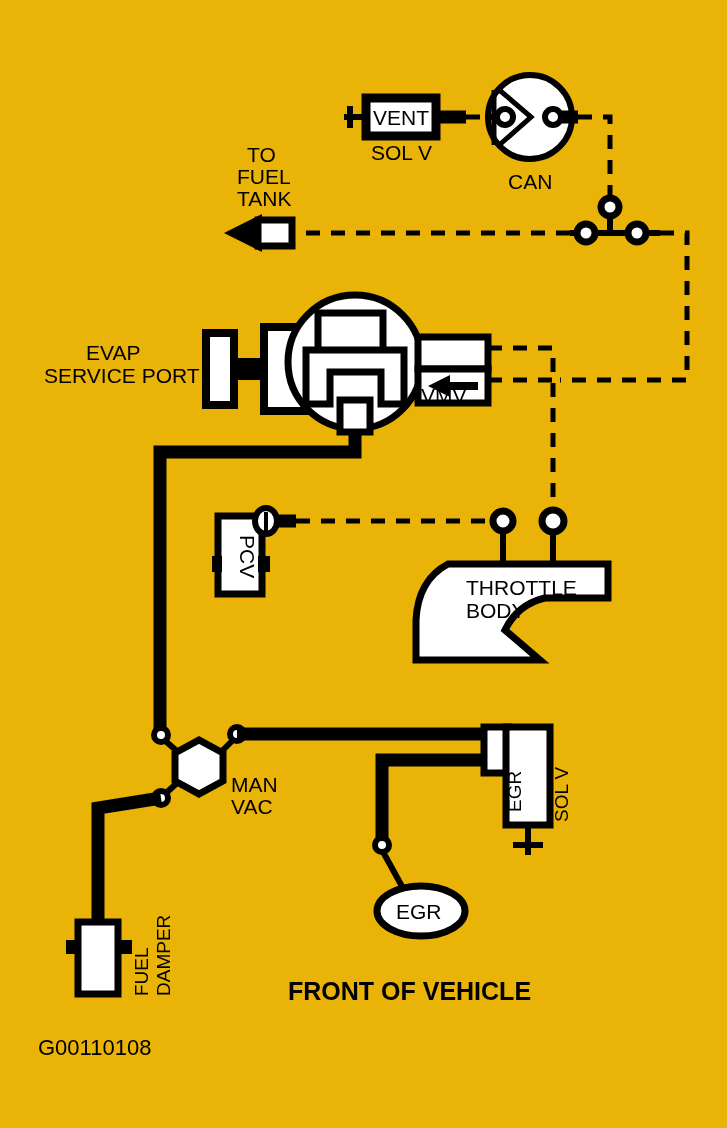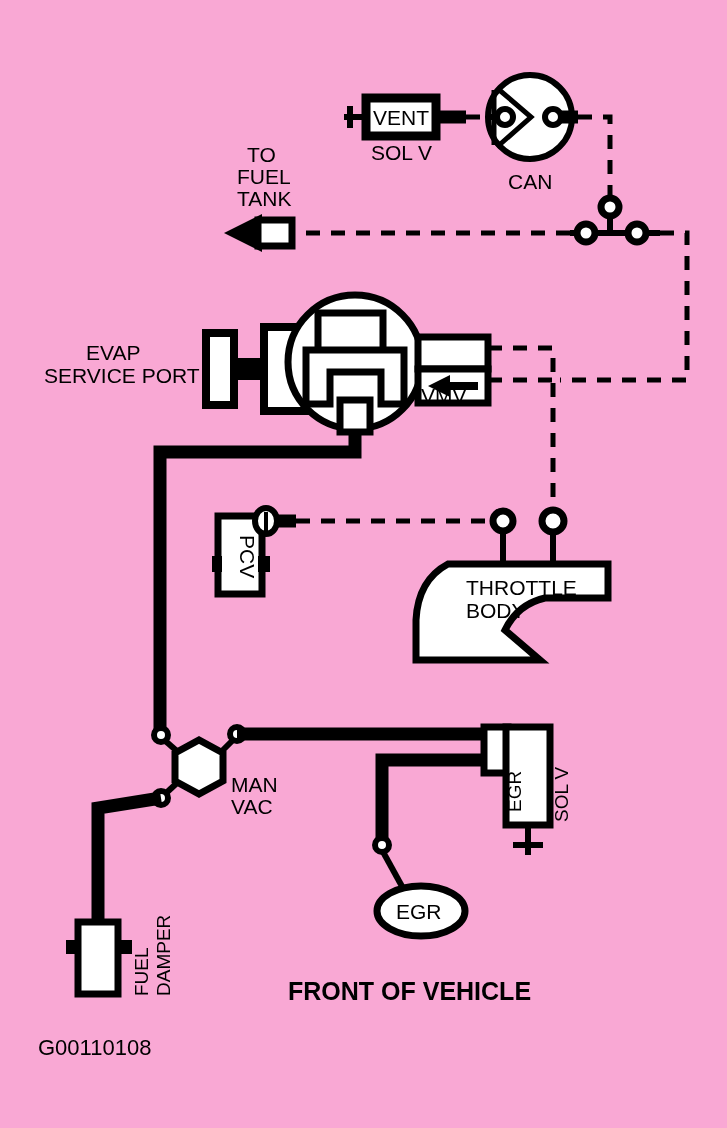--- a/index.html
+++ b/index.html
@@ -8,21 +8,21 @@
     background: #ffffff;
   }
   body {
     font-family: "Liberation Sans", sans-serif;
     color: #000000;
   }
   #diagram-root {
     position: relative;
     width: 727px;
     height: 1128px;
-    background: #f9a8d4;
+    background: #eab308;
     overflow: hidden;
   }
   #vacuum-svg {
     position: absolute;
     left: 0;
     top: 0;
     width: 727px;
     height: 1128px;
   }
   .dlabel {

